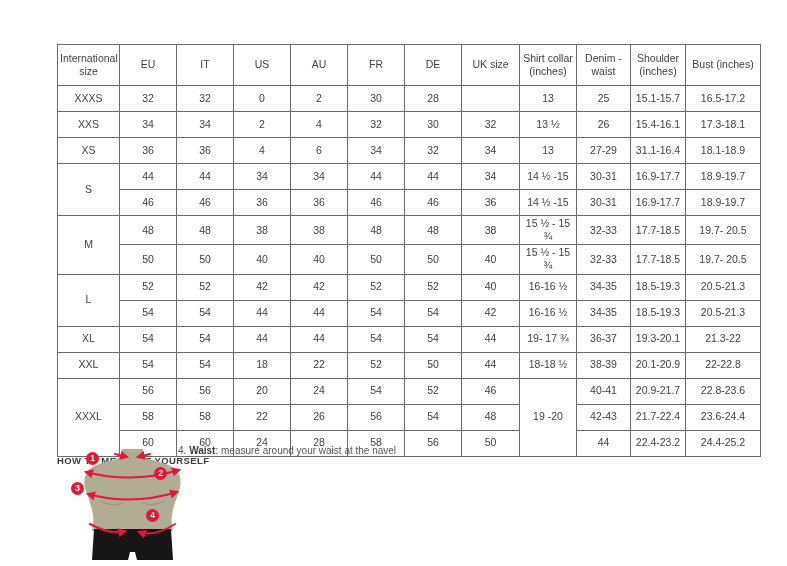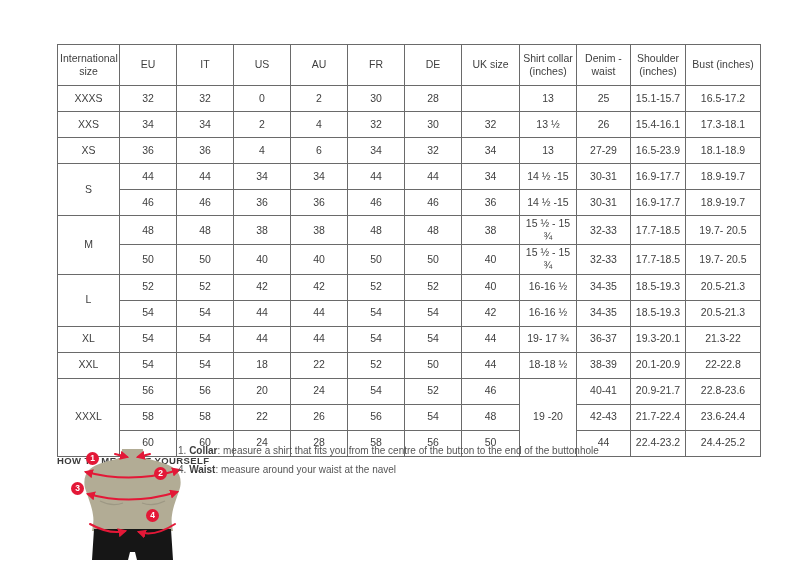--- a/index.html
+++ b/index.html
@@ -120,21 +120,21 @@
           <td>XS</td>
           <td>36</td>
           <td>36</td>
           <td>4</td>
           <td>6</td>
           <td>34</td>
           <td>32</td>
           <td>34</td>
           <td>13</td>
           <td>27-29</td>
-          <td>16.5-23.9</td>
+          <td>31.1-16.4</td>
           <td>18.1-18.9</td>
         </tr>
         <tr>
           <td rowspan="2">S</td>
           <td>44</td>
           <td>44</td>
           <td>34</td>
           <td>34</td>
           <td>44</td>
           <td>44</td>
@@ -318,15 +318,14 @@
       <path d="M 105,77 Q 85,90 69,85" marker-end="url(#ah)"></path>
     </g>
   </svg>
   <div class="badge b1">1</div>
   <div class="badge b2">2</div>
   <div class="badge b3">3</div>
   <div class="badge b4">4</div>
 </div>
 
 <div class="steps">
-    <div class="step"><span>1. </span><b>Collar</b><span>: measure a shirt that fits you from the centre of the button to the end of the buttonhole</span></div>
     <div class="step"><span>4. </span><b>Waist</b><span>: measure around your waist at the navel</span></div>
   </div>
 
 </body></html>

